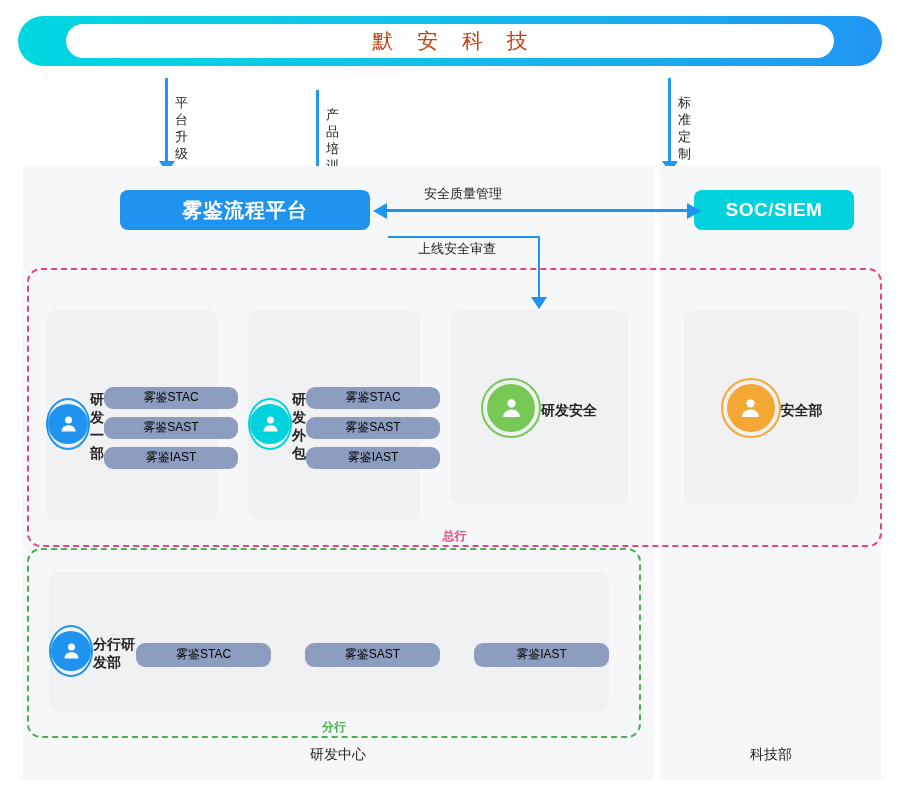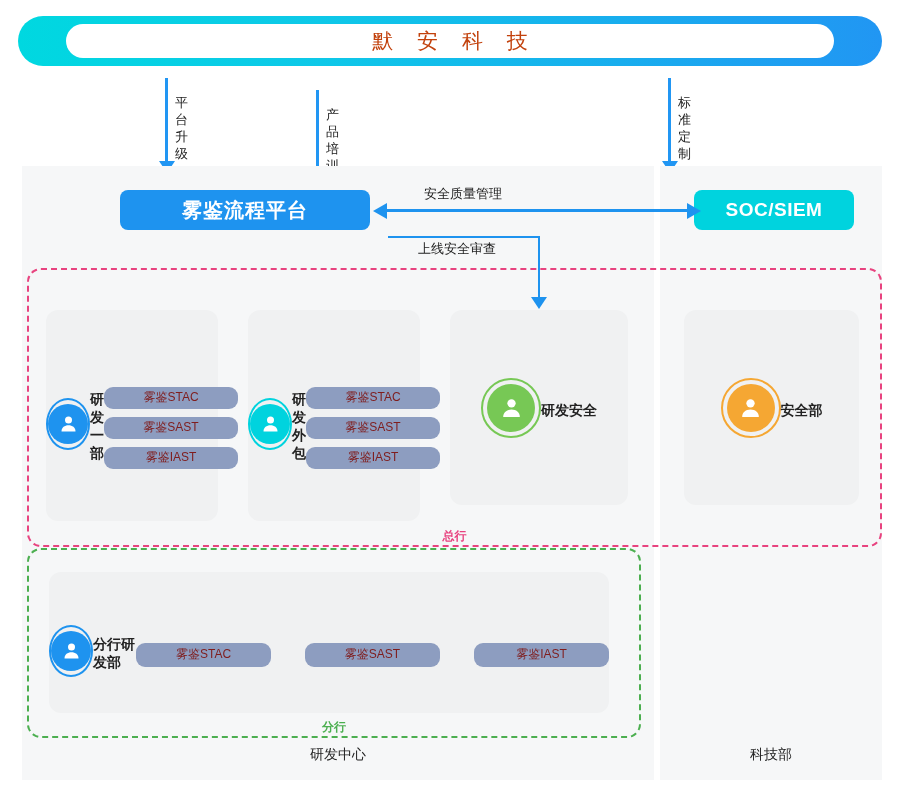--- a/index.html
+++ b/index.html
@@ -242,21 +242,21 @@
   .card-title {
     font-size: 14px;
     font-weight: 700;
     color: #222;
     margin-top: 7px;
   }
 
   
   .tool {
     background: #8d9dc0;
-    color: #7f1d1d;
+    color: #000000;
     border-radius: 9px;
     font-size: 12px;
     display: flex;
     align-items: center;
     justify-content: center;
     font-weight: 500;
   }
   .tools-col .tool {
     width: 134px; height: 22px;
     margin-top: 8px;

